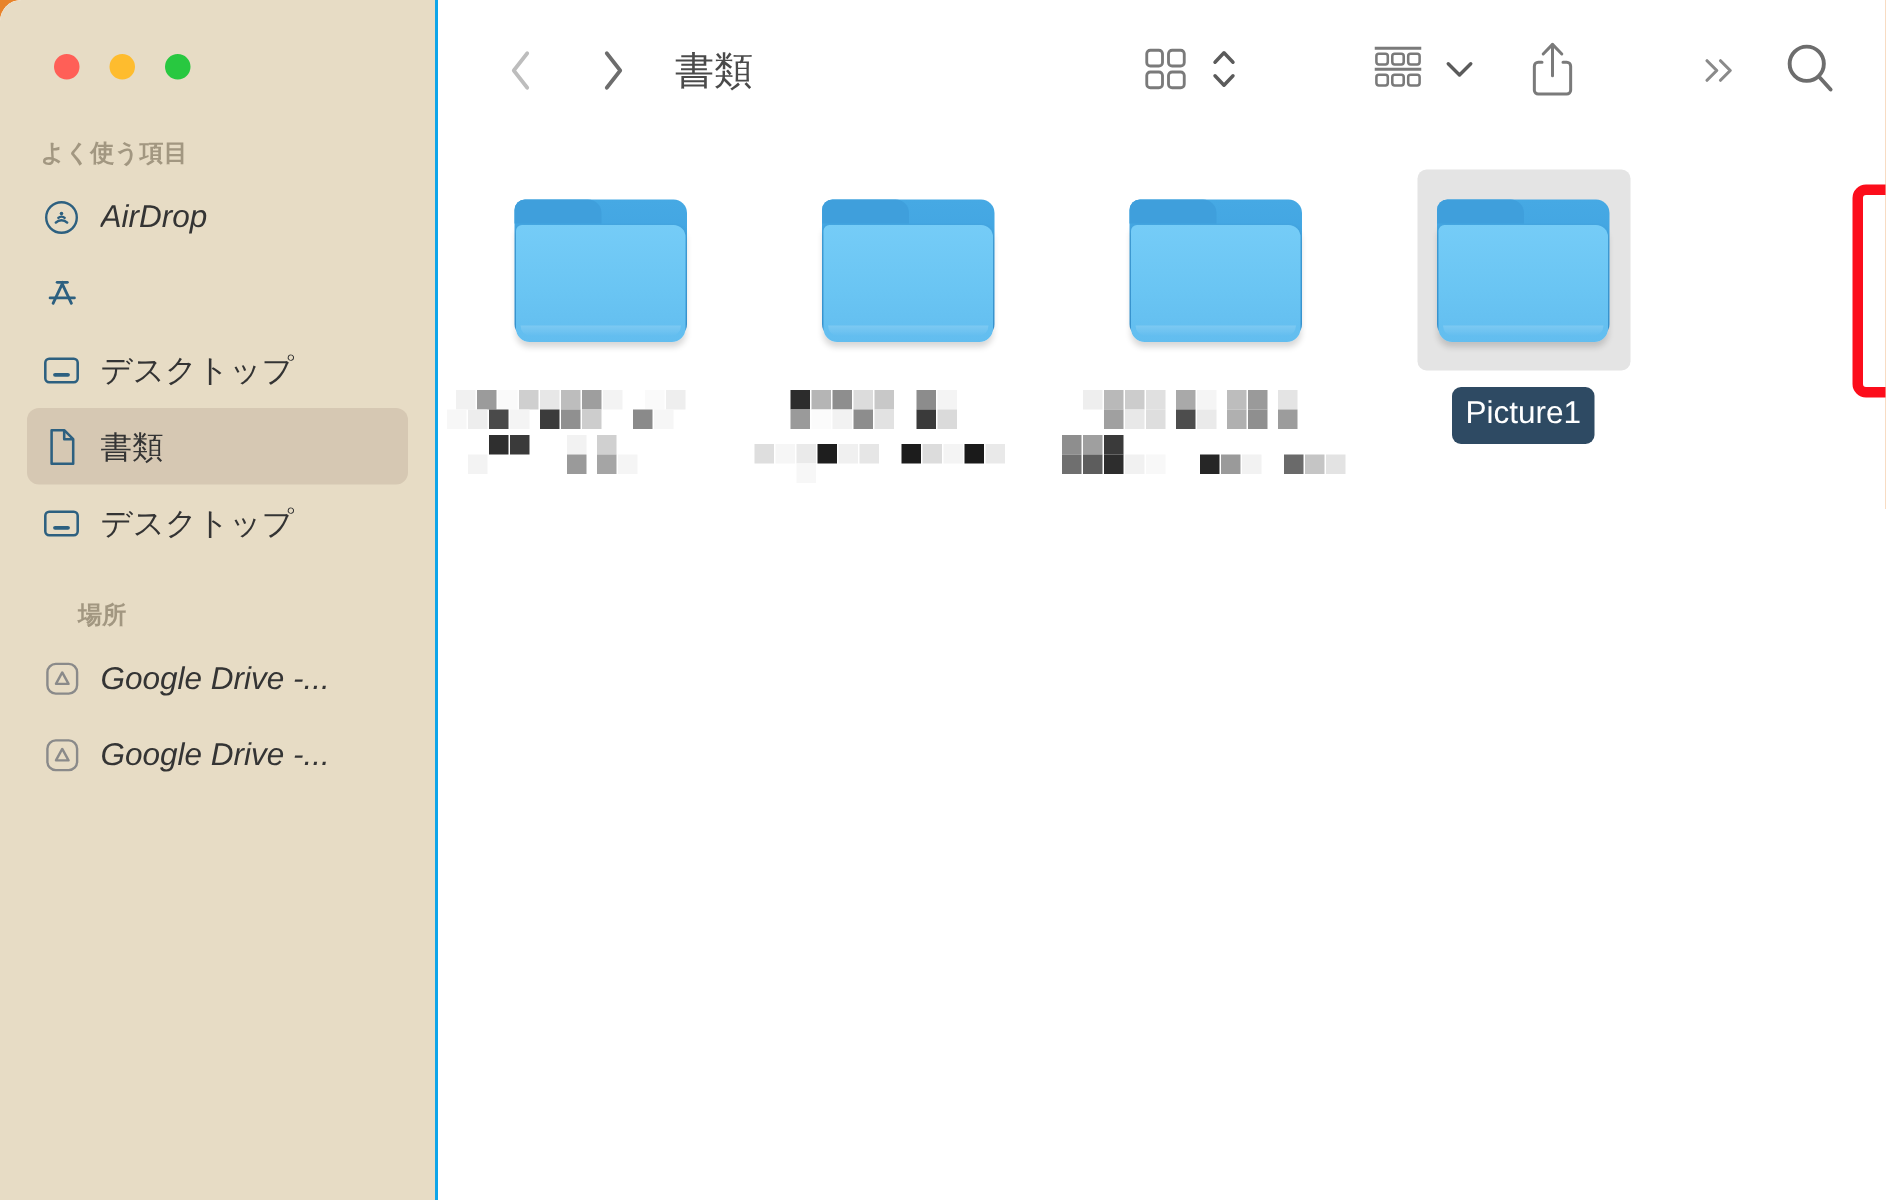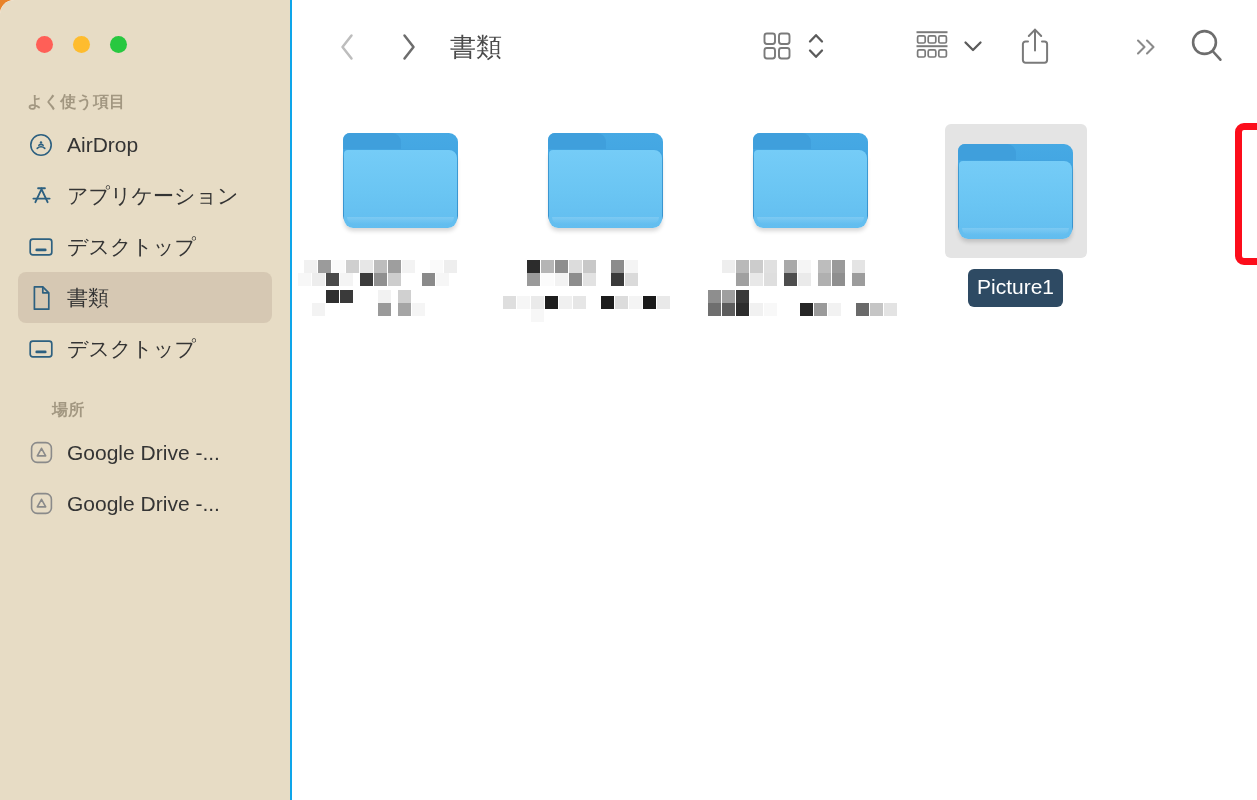--- a/index.html
+++ b/index.html
@@ -85,21 +85,21 @@
     align-items: center;
     justify-content: center;
     margin-right: 11px;
   }
   .sb-label {
     font-size: 21px;
     color: #343434;
     white-space: nowrap;
     overflow: hidden;
   }
-  .sb-label.latin { letter-spacing: 0px; }
+  .sb-label.latin { letter-spacing: 0px; font-style: italic; }
 
   
   #main {
     position: relative;
     flex: 1 1 auto;
     height: 100%;
     background: #ffffff;
   }
 
   
@@ -268,21 +268,20 @@
 
 
       <div class="sb-item">
         <span class="sb-icon">
           <svg width="25" height="25" viewBox="0 0 25 25" fill="none" stroke="#2d6080" stroke-width="1.9" stroke-linecap="round">
             <path d="M6.4 19.2L12.5 6.2l6.1 13"></path>
             <path d="M4.4 15.6h16.2"></path>
             <path d="M9.1 5.2h6.8"></path>
           </svg>
         </span>
-        <span class="sb-label">アプリケーション</span>
       </div>
 
 
       <div class="sb-item">
         <span class="sb-icon">
           <svg width="26" height="22" viewBox="0 0 26 22" fill="none" stroke="#2d6080" stroke-width="1.7">
             <rect x="2.2" y="3.2" width="21.6" height="15.6" rx="2.6"></rect>
             <rect x="7.4" y="12.6" width="11.2" height="2.6" rx="1.3" fill="#2d6080" stroke="none"></rect>
           </svg>
         </span>
@@ -534,21 +533,21 @@
             <div class="mblk" style="left:92px; top:45px; background:#262626;"></div>
             <div class="mblk" style="left:106px;top:45px; background:#9a9a9a;"></div>
             <div class="mblk" style="left:120px;top:45px; background:#f2f2f2;"></div>
             <div class="mblk" style="left:148px;top:45px; background:#6a6a6a;"></div>
             <div class="mblk" style="left:162px;top:45px; background:#c5c5c5;"></div>
             <div class="mblk" style="left:176px;top:45px; background:#e3e3e3;"></div>
           </div>
         </div>
       </div>
 
-      <div class="file-cell" style="left:621px; top:29px;">
+      <div class="file-cell" style="left:621px; top:18px;">
         <div class="icon-wrap">
           <div class="sel-bg"></div>
           <div class="folder-ico">
             <div class="folder-back"></div>
               <div class="folder-tab"></div>
               <div class="folder-front"></div>
           </div>
         </div>
         <div class="name-area">
           <div class="name-pill">Picture1</div>

